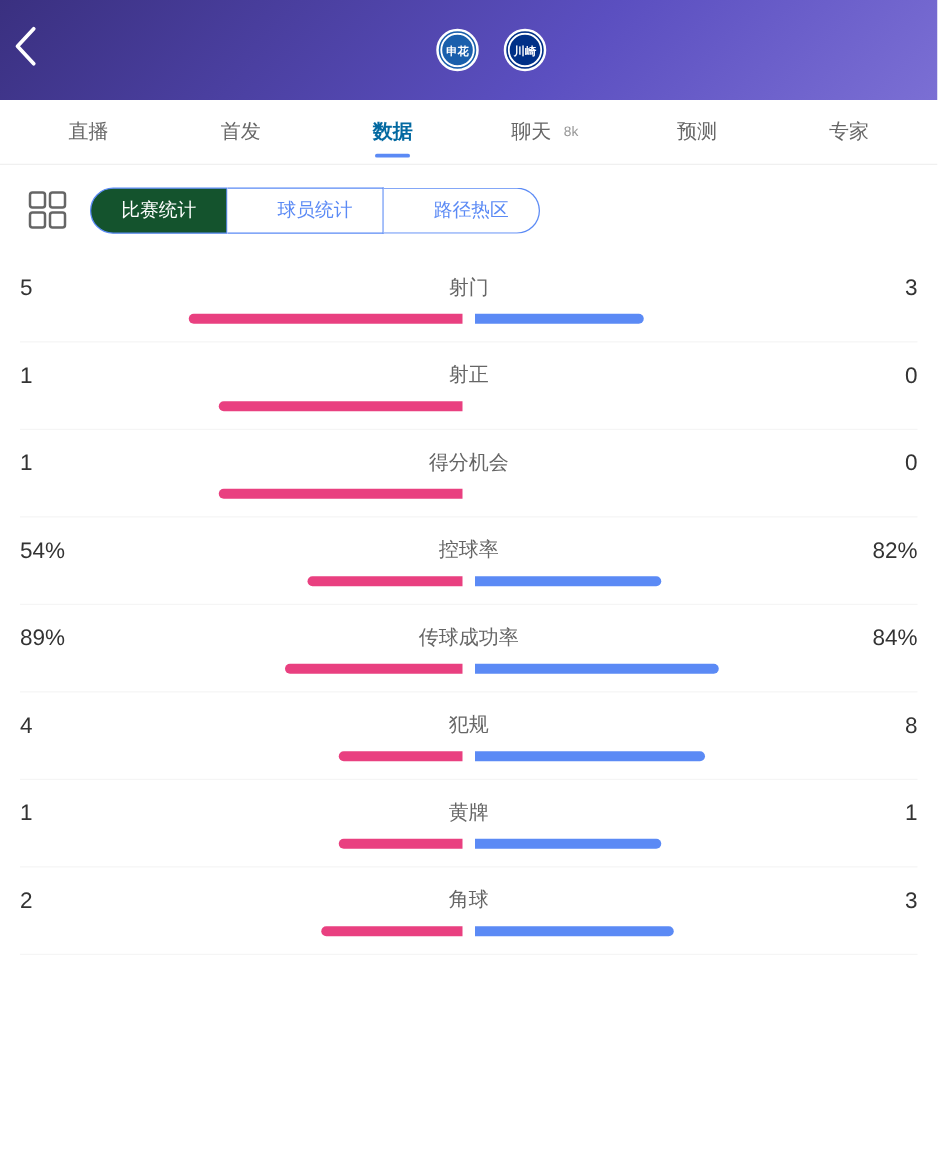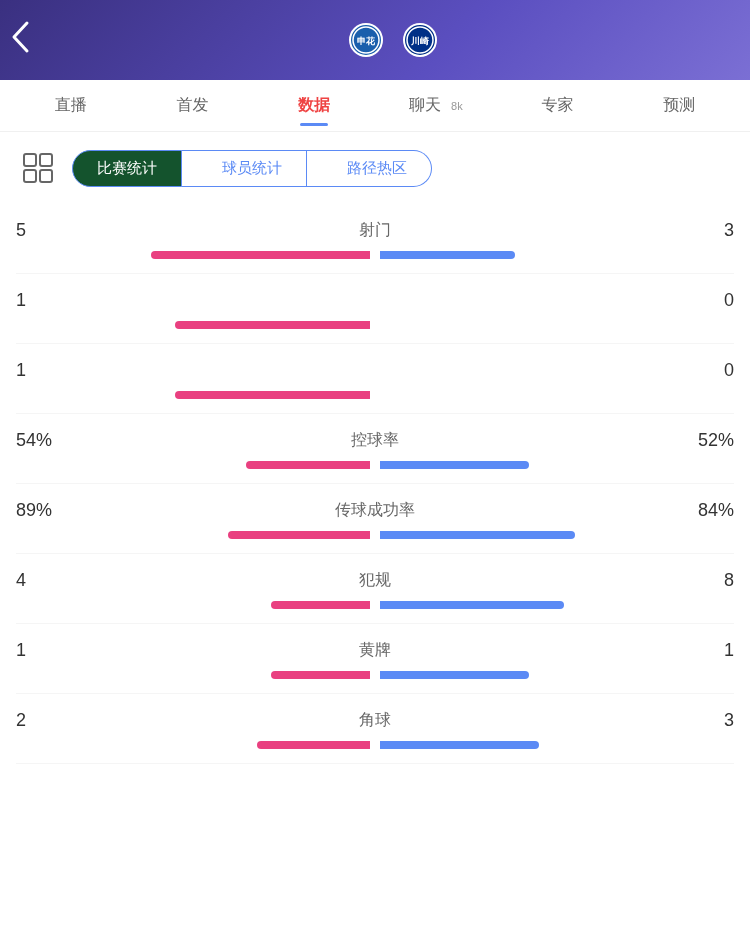--- a/index.html
+++ b/index.html
@@ -87,21 +87,21 @@
       font-size: 16px;
       color: #666;
       cursor: pointer;
       height: 40px;
       display: flex;
       align-items: center;
       justify-content: center;
       position: relative;
     }
     .tab-item.active {
-      color: #ef4444;
+      color: #0369a1;
       font-weight: 600;
       align-items: center;
     }
     .tab-item.active::after {
       content: '';
       position: absolute;
       bottom: 0;
       left: 50%;
       transform: translateX(-50%);
       width: 28px;
@@ -267,24 +267,24 @@
     <span>首发</span>
   </div>
   <div class="tab-item active">
     <span>数据</span>
   </div>
   <div class="tab-item">
     <span>聊天</span>
       <span class="tab-badge">8k</span>
   </div>
   <div class="tab-item">
+    <span>预测</span>
+  </div>
+  <div class="tab-item">
     <span>专家</span>
-  </div>
-  <div class="tab-item">
-    <span>预测</span>
   </div>
 </div>
 
 <div class="controls">
   <div class="layout-icon">
     <svg class="layout-svg" viewBox="0 0 32 32" fill="none" xmlns="http://www.w3.org/2000/svg">
       <rect x="2" y="2" width="12" height="12" rx="2" stroke="#666" stroke-width="2" fill="none"></rect>
       <rect x="18" y="2" width="12" height="12" rx="2" stroke="#666" stroke-width="2" fill="none"></rect>
       <rect x="2" y="18" width="12" height="12" rx="2" stroke="#666" stroke-width="2" fill="none"></rect>
       <rect x="18" y="18" width="12" height="12" rx="2" stroke="#666" stroke-width="2" fill="none"></rect>
@@ -310,52 +310,54 @@
       </div>
       <div class="bar-center"></div>
       <div class="bar-right">
         <div class="bar-fill-right" style="width:38%"></div>
       </div>
     </div>
   </div>
     <div class="stat-row">
     <div class="stat-header">
       <span class="stat-left-val">1</span>
+      <span class="stat-label">射正</span>
       <span class="stat-right-val">0</span>
     </div>
     <div class="stat-bars">
       <div class="bar-left">
         <div class="bar-fill-left" style="width:55%"></div>
       </div>
       <div class="bar-center"></div>
       <div class="bar-right">
         <div class="bar-fill-right" style="width:0%"></div>
       </div>
     </div>
   </div>
     <div class="stat-row">
     <div class="stat-header">
       <span class="stat-left-val">1</span>
+      <span class="stat-label">得分机会</span>
       <span class="stat-right-val">0</span>
     </div>
     <div class="stat-bars">
       <div class="bar-left">
         <div class="bar-fill-left" style="width:55%"></div>
       </div>
       <div class="bar-center"></div>
       <div class="bar-right">
         <div class="bar-fill-right" style="width:0%"></div>
       </div>
     </div>
   </div>
     <div class="stat-row">
     <div class="stat-header">
       <span class="stat-left-val">54%</span>
       <span class="stat-label">控球率</span>
-      <span class="stat-right-val">52%</span>
+      <span class="stat-right-val">82%</span>
     </div>
     <div class="stat-bars">
       <div class="bar-left">
         <div class="bar-fill-left" style="width:35%"></div>
       </div>
       <div class="bar-center"></div>
       <div class="bar-right">
         <div class="bar-fill-right" style="width:42%"></div>
       </div>
     </div>

